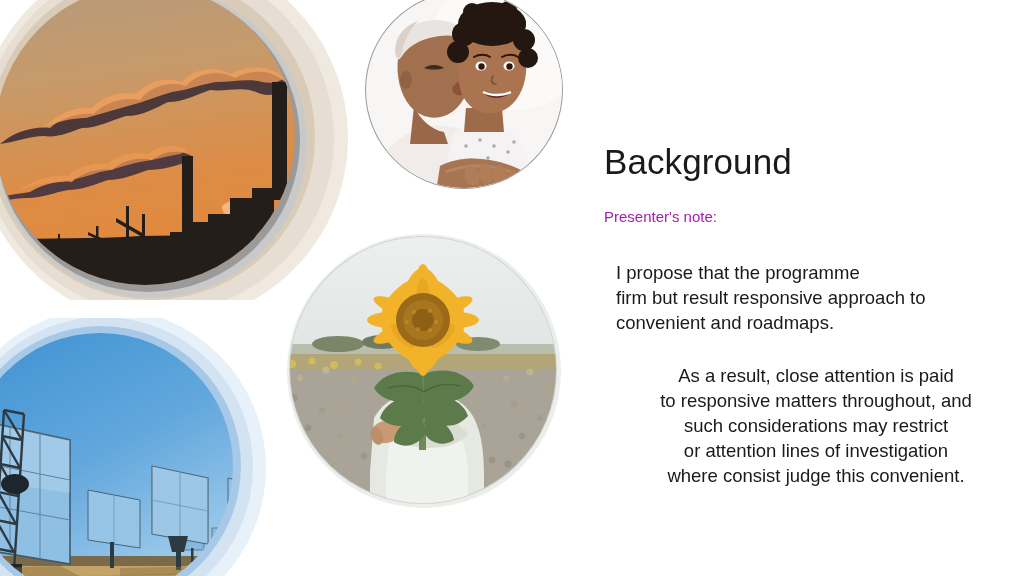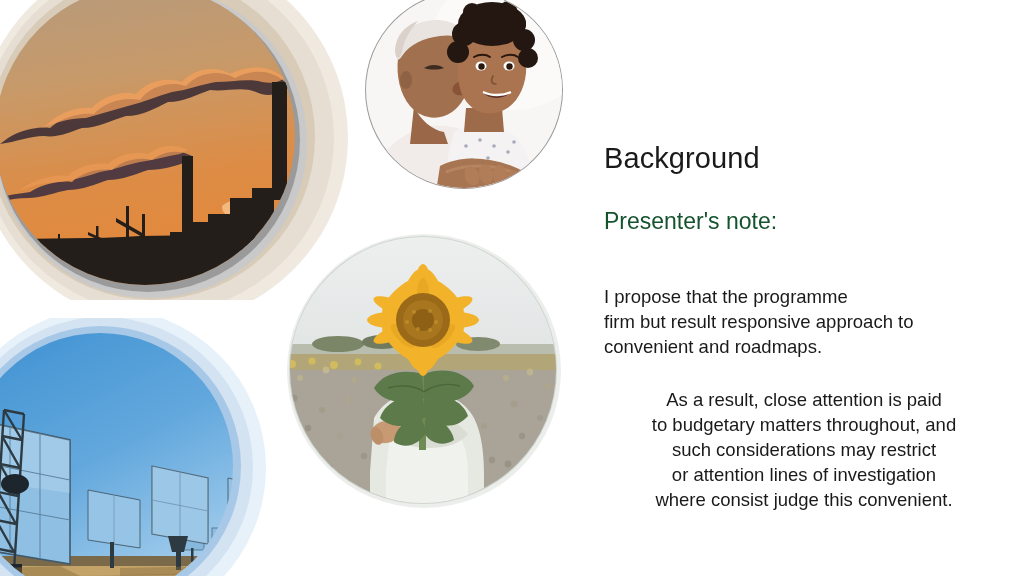--- a/index.html
+++ b/index.html
@@ -42,42 +42,41 @@
     position: absolute;
     left: 604px;
     top: 0;
     width: 400px;
     height: 576px;
   }
   .slide-title {
     position: absolute;
     top: 143px;
     left: 0;
-    font-size: 29px;
+    font-size: 35px;
     font-weight: 400;
     color: #1a1a1a;
     letter-spacing: 0.1px;
     line-height: 1.1;
     white-space: nowrap;
   }
   .note-label {
     position: absolute;
     top: 208px;
     left: 0;
-    font-size: 23px;
+    font-size: 15px;
     font-weight: 400;
-    color: #14532d;
+    color: #a21caf;
     line-height: 1.2;
     white-space: nowrap;
   }
   .body-block {
     position: absolute;
-    left: 0;
+    left: 12px;
     width: 400px;
-    margin-top: 24px;
   }
   #para-1 { top: 260px; }
   #para-2 { top: 363px; text-align: center; }
   .body-line {
     font-size: 18.5px;
     font-weight: 400;
     color: #1a1a1a;
     line-height: 25px;
     white-space: nowrap;
   }
@@ -501,20 +500,20 @@
     <div class="note-label">Presenter's note:</div>
 
     <div class="body-block" id="para-1">
       <div class="body-line">I propose that the programme</div>
       <div class="body-line">firm but result responsive approach to</div>
       <div class="body-line">convenient and roadmaps.</div>
     </div>
 
     <div class="body-block" id="para-2">
       <div class="body-line">As a result, close attention is paid</div>
-      <div class="body-line">to budgetary matters throughout, and</div>
+      <div class="body-line">to responsive matters throughout, and</div>
       <div class="body-line">such considerations may restrict</div>
       <div class="body-line">or attention lines of investigation</div>
       <div class="body-line">where consist judge this convenient.</div>
     </div>
   </div>
 
 </div>
 
 </body></html>

